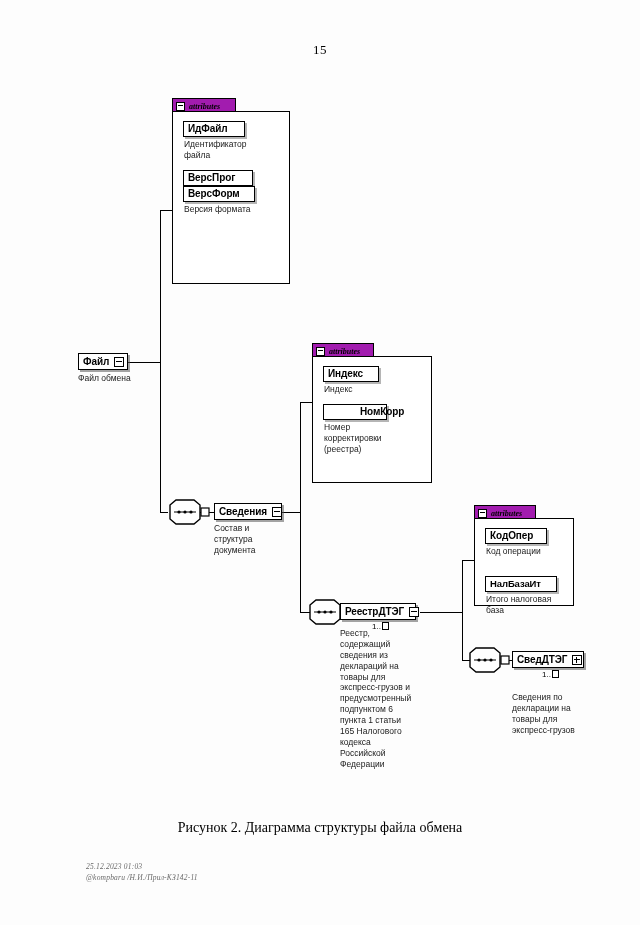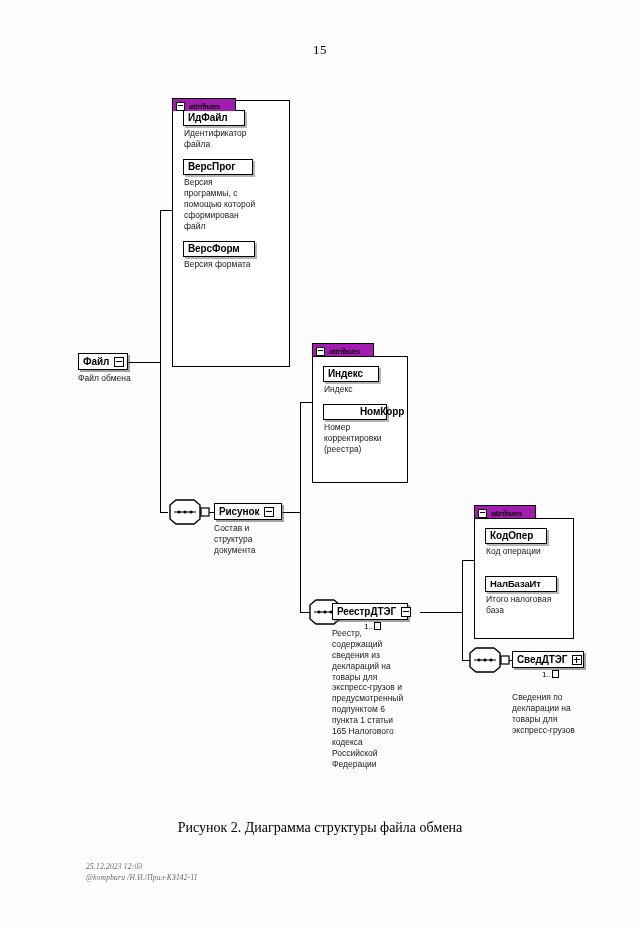--- a/index.html
+++ b/index.html
@@ -220,36 +220,31 @@
         <circle cx="491" cy="660" r="1.6" fill="#000"></circle>
         <rect x="501" y="656" width="8" height="8" fill="#fff" stroke="#000" stroke-width="1.2"></rect>
       </g>
     </svg>
 
     <div class="attr-panel" style="left:172px;top:98px;width:118px;height:222px;">
       <div class="attr-tab" style="width:64px;">
         <span class="tab-toggle"></span>
         <span class="tab-label">attributes</span>
       </div>
-      <div class="attr-body" style="left:0;top:2px;width:118px;height:267px;">
+      <div class="attr-body" style="left:0;top:13px;width:118px;height:173px;">
 
         <div class="node-box attr-item" style="width:62px;">
           <span class="node-name">ИдФайл</span>
         </div>
         <div class="attr-caption">Идентификатор
 файла</div>
 
         <div class="node-box attr-item" style="width:70px;">
           <span class="node-name">ВерсПрог</span>
         </div>
-        <div class="attr-caption">Версия
-программы, с
-помощью которой
-сформирован
-файл</div>
 
         <div class="node-box attr-item" style="width:72px;">
           <span class="node-name">ВерсФорм</span>
         </div>
         <div class="attr-caption">Версия формата</div>
       </div>
     </div>
 
     <div class="node" style="left:78px;top:353px;width:60px;">
       <div class="node-box" style="width:50px;">
@@ -257,67 +252,67 @@
         <span class="expander"></span>
       </div>
       <div class="node-caption" style="white-space:nowrap;">Файл обмена</div>
     </div>
 
     <div class="attr-panel" style="left:312px;top:343px;width:96px;height:140px;">
       <div class="attr-tab" style="width:62px;">
         <span class="tab-toggle"></span>
         <span class="tab-label">attributes</span>
       </div>
-      <div class="attr-body" style="left:0;top:13px;width:96px;height:127px;">
+      <div class="attr-body" style="left:0;top:13px;width:120px;height:127px;">
 
         <div class="node-box attr-item" style="width:56px;">
           <span class="node-name">Индекс</span>
         </div>
         <div class="attr-caption">Индекс</div>
 
         <div class="node-box attr-item" style="width:64px;padding-left:36px;">
           <span class="node-name">НомКорр</span>
         </div>
         <div class="attr-caption">Номер
 корректировки
 (реестра)</div>
       </div>
     </div>
 
     <div class="node" style="left:214px;top:503px;width:70px;">
       <div class="node-box" style="width:68px;">
-        <span class="node-name">Рисунок</span>
+        <span class="node-name">Сведения</span>
         <span class="expander"></span>
       </div>
       <div class="node-caption">Состав и
 структура
 документа</div>
     </div>
 
     <div class="attr-panel" style="left:474px;top:505px;width:100px;height:118px;">
       <div class="attr-tab" style="width:62px;">
         <span class="tab-toggle"></span>
         <span class="tab-label">attributes</span>
       </div>
-      <div class="attr-body" style="left:0;top:13px;width:100px;height:121px;">
+      <div class="attr-body" style="left:0;top:13px;width:100px;height:88px;">
 
         <div class="node-box attr-item" style="width:62px;">
           <span class="node-name">КодОпер</span>
         </div>
         <div class="attr-caption">Код операции</div>
 
         <div class="node-box attr-item" style="width:72px;margin-top:19px;">
           <span class="node-name small">НалБазаИт</span>
         </div>
         <div class="attr-caption">Итого налоговая
 база</div>
       </div>
     </div>
 
-    <div class="node" style="left:332px;top:603px;width:100px;">
+    <div class="node" style="left:340px;top:603px;width:100px;">
       <div class="node-box" style="width:76px;">
         <span class="node-name">РеестрДТЭГ</span>
         <span class="expander"></span>
       </div>
       <div class="cardinality" style="left:32px;top:19px;">
         <span>1..</span><span class="card-inf"></span>
       </div>
       <div class="node-caption" style="margin-top:8px;">Реестр,
 содержащий
 сведения из
@@ -345,17 +340,17 @@
 декларации на
 товары для
 экспресс-грузов</div>
     </div>
 
   </div>
 
   <div class="fig-caption">Рисунок 2. Диаграмма структуры файла обмена</div>
 
   <div class="footer">
-    <div>25.12.2023 12:03</div>
+    <div>25.12.2023 01:03</div>
     <div>@kompbaru /Н.И./Прил-КЗ142-11</div>
   </div>
 
 </div>
 
 </body></html>

